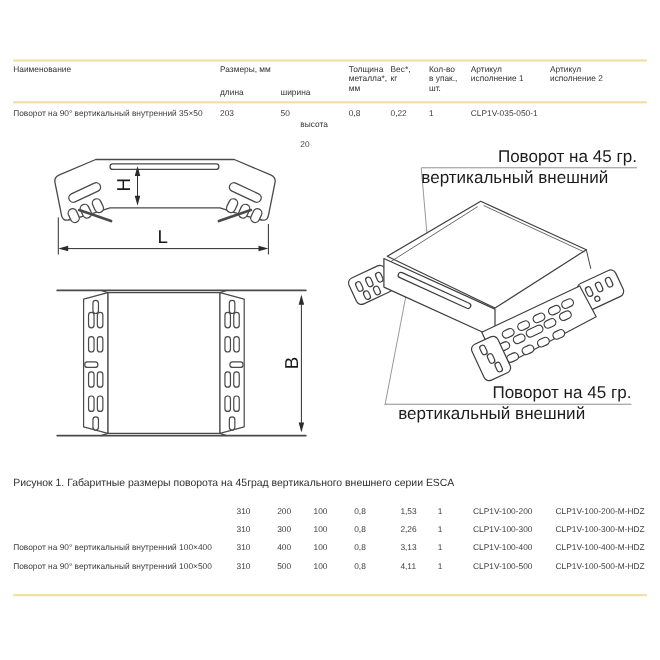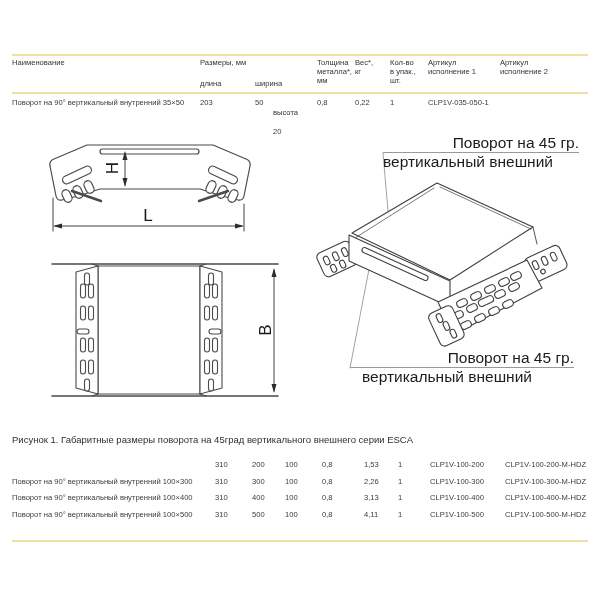--- a/index.html
+++ b/index.html
@@ -236,21 +236,20 @@
     <span class="tcell d2">310</span>
     <span class="tcell d3">200</span>
     <span class="tcell d4">100</span>
     <span class="tcell d5">0,8</span>
     <span class="tcell d6">1,53</span>
     <span class="tcell d7">1</span>
     <span class="tcell d8">CLP1V-100-200</span>
     <span class="tcell d9">CLP1V-100-200-M-HDZ</span>
   </div>
   <div class="trow" style="top:477px">
-    <span class="tcell d1">Поворот на 90° вертикальный внутренний 100×300</span>
     <span class="tcell d2">310</span>
     <span class="tcell d3">300</span>
     <span class="tcell d4">100</span>
     <span class="tcell d5">0,8</span>
     <span class="tcell d6">2,26</span>
     <span class="tcell d7">1</span>
     <span class="tcell d8">CLP1V-100-300</span>
     <span class="tcell d9">CLP1V-100-300-M-HDZ</span>
   </div>
   <div class="trow" style="top:493px">

